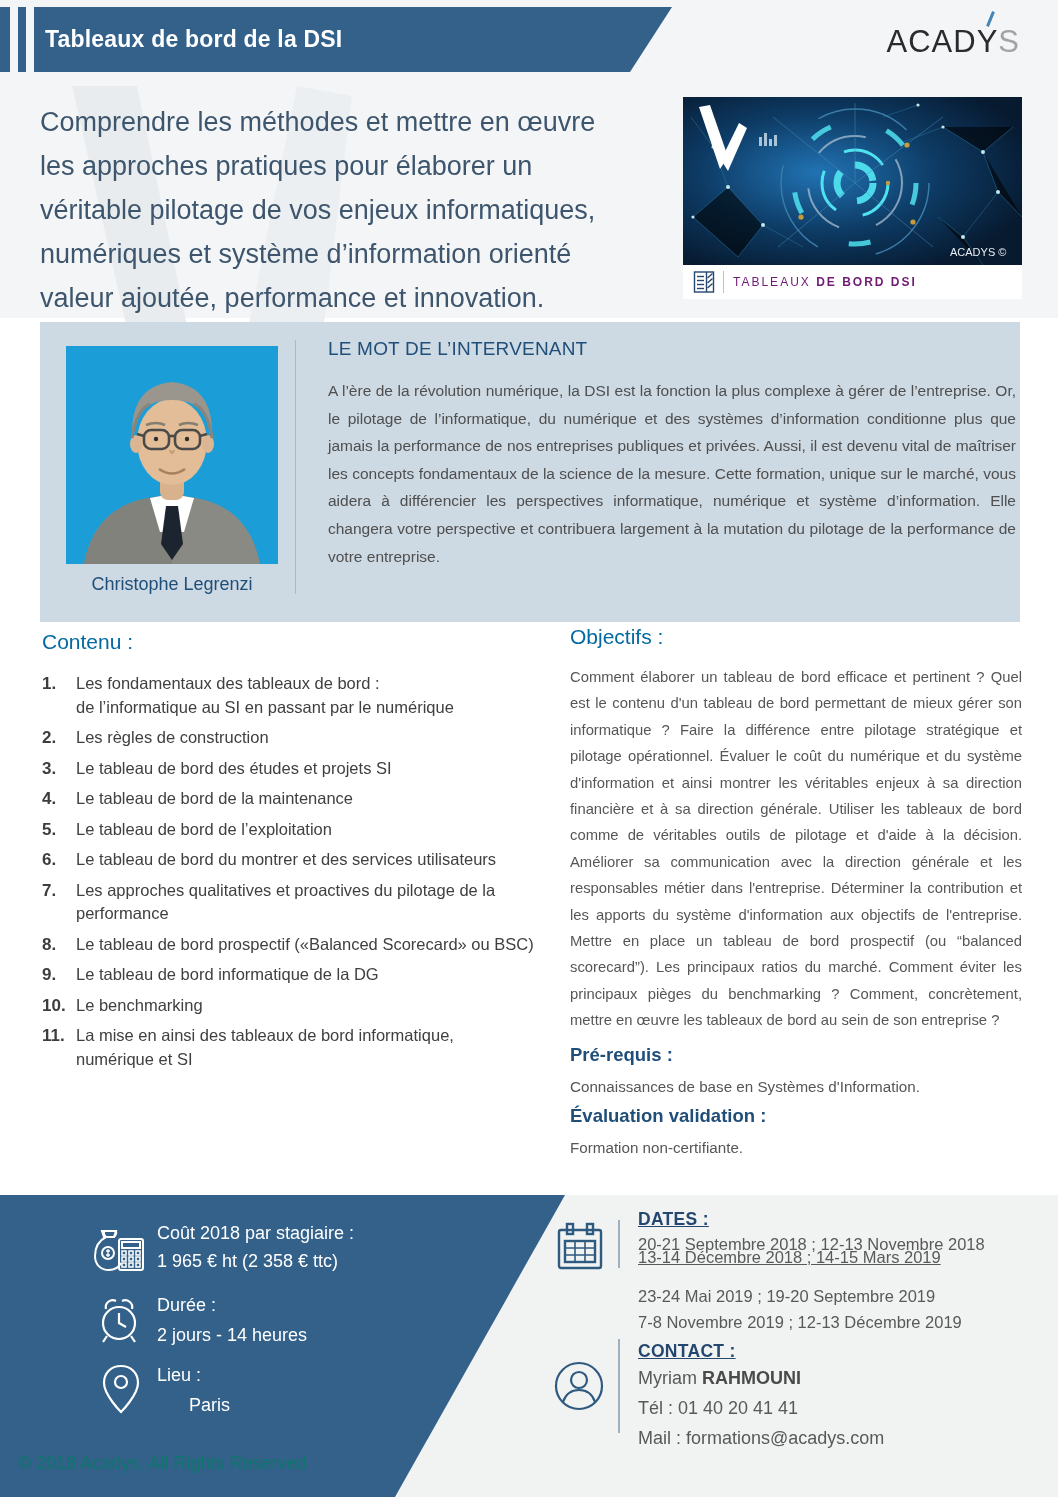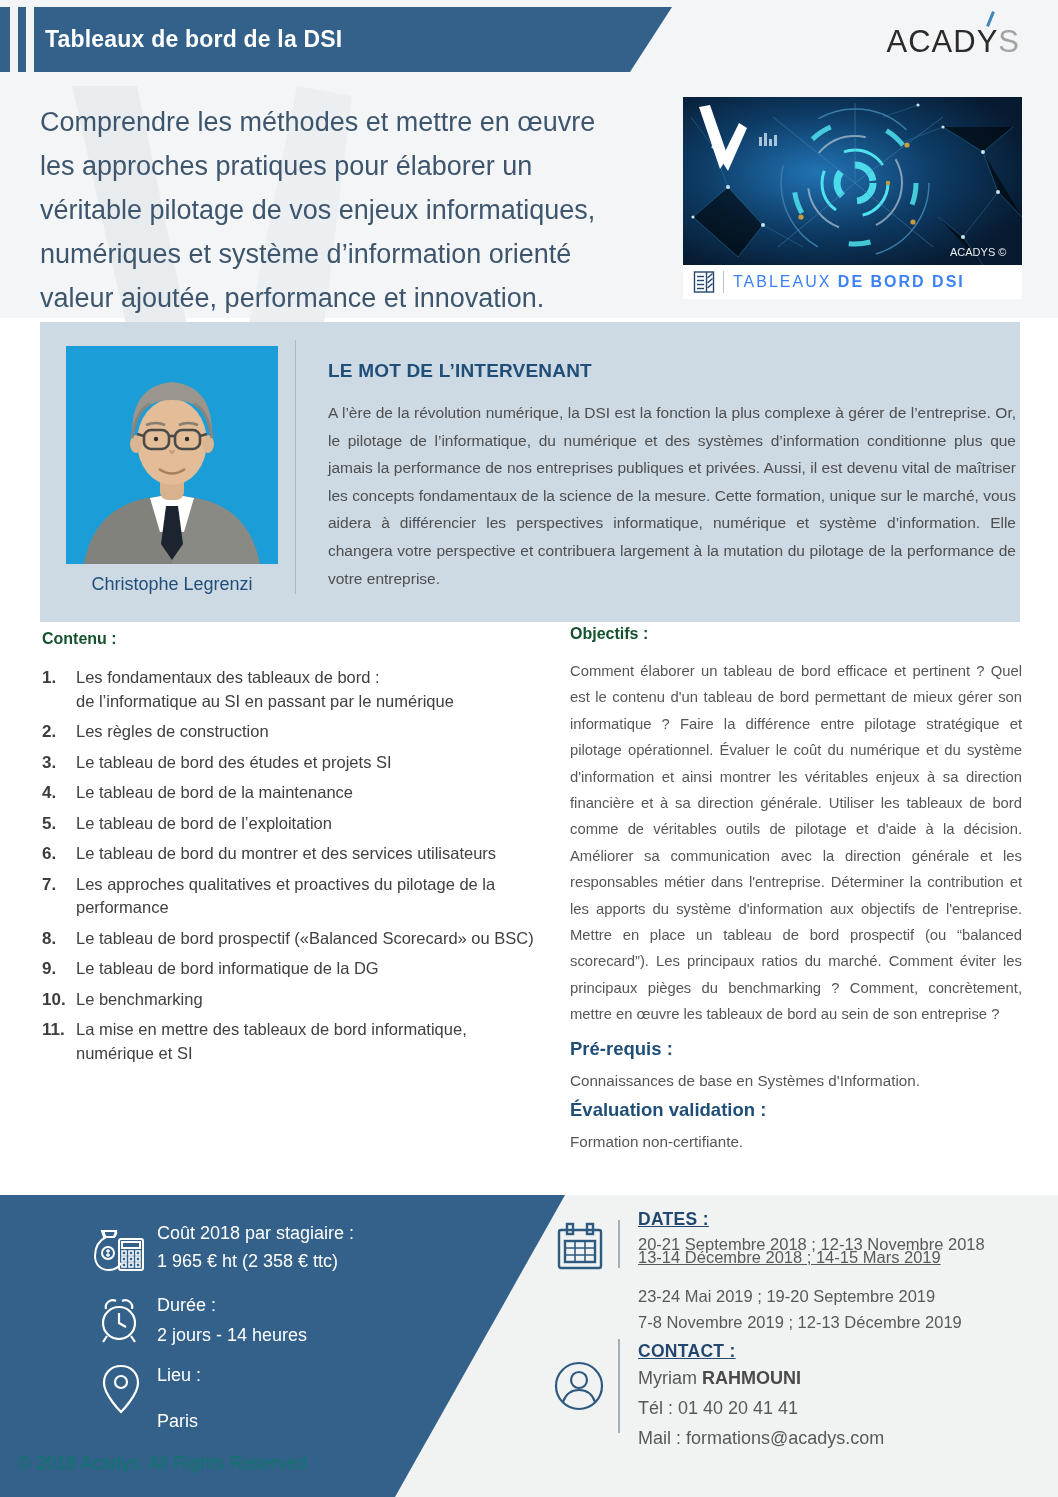--- a/index.html
+++ b/index.html
@@ -22,35 +22,35 @@
   .logo .lg-gray{color:#a3a3a3;}
 
   .intro{left:40px;top:100px;width:568px;z-index:2;color:#3d566e;font-size:27px;line-height:44px;}
 
   .hero{left:683px;top:97px;width:339px;height:168px;z-index:2;}
   .hero svg{display:block;}
   .hero-caption{left:683px;top:265px;width:339px;height:34px;background:#ffffff;z-index:2;
                 display:flex;align-items:center;}
   .hc-icon{margin-left:10px;}
   .hc-divider{width:1px;height:22px;background:#b9c2cc;margin:0 9px 0 8px;}
-  .hc-text{font-size:16px;color:#3b82f6;letter-spacing:2px;white-space:nowrap;}
+  .hc-text{font-size:12px;color:#701a75;letter-spacing:2px;white-space:nowrap;}
   .hc-text b{font-weight:bold;}
 
   
   .panel{left:40px;top:322px;width:980px;height:300px;background:#cdd9e3;z-index:2;}
   .photo{left:26px;top:24px;width:212px;height:218px;}
   .photo-caption{left:0;top:252px;width:264px;text-align:center;color:#1f4e79;font-size:18px;}
   .panel-divider{left:255px;top:18px;width:1px;height:254px;background:#a9b9c7;}
   .panel-text{left:288px;top:16px;width:688px;}
-  .panel-heading{font-size:19px;font-weight:bold;color:#1f4e79;letter-spacing:.2px;margin-top:22px;}
+  .panel-heading{font-size:19px;font-weight:normal;color:#1f4e79;letter-spacing:.2px;}
   .panel-para{margin-top:17px;font-size:15.5px;line-height:27.6px;text-align:justify;color:#4f4f4f;}
 
   
   .contenu{left:42px;top:630px;width:492px;z-index:2;}
-  .col-heading{font-size:16px;font-weight:bold;color:#14532d;}
+  .col-heading{font-size:21px;font-weight:normal;color:#0369a1;}
   .c-list{margin-top:18px;}
   .c-row{display:flex;margin-bottom:7px;}
   .c-num{width:34px;flex:none;font-weight:bold;color:#3d3d3d;font-size:17px;line-height:23.5px;}
   .c-txt{flex:1;color:#404040;font-size:16.5px;line-height:23.5px;white-space:pre-line;}
 
   .objectifs{left:570px;top:625px;width:452px;z-index:2;}
   .obj-para{margin-top:15px;font-size:14.8px;line-height:26.4px;text-align:justify;color:#565656;}
   .sub-heading{margin-top:10px;font-size:18.5px;font-weight:bold;color:#1f4e79;}
   .sub-text{margin-top:12px;font-size:15.2px;color:#565656;}
 
@@ -238,21 +238,21 @@
       <div class="c-row">
           <span class="c-num">9.</span>
           <span class="c-txt">Le tableau de bord informatique de la DG</span>
         </div>
       <div class="c-row">
           <span class="c-num">10.</span>
           <span class="c-txt">Le benchmarking</span>
         </div>
       <div class="c-row">
           <span class="c-num">11.</span>
-          <span class="c-txt">La mise en mettre des tableaux de bord informatique, numérique et SI</span>
+          <span class="c-txt">La mise en ainsi des tableaux de bord informatique, numérique et SI</span>
         </div>
     </div>
   </div>
 
   <div class="abs objectifs">
     <div class="col-heading">Objectifs :</div>
     <div class="obj-para">Comment élaborer un tableau de bord efficace et pertinent ? Quel est le contenu d'un tableau de bord permettant de mieux gérer son informatique ? Faire la différence entre pilotage stratégique et pilotage opérationnel. Évaluer le coût du numérique et du système d'information et ainsi montrer les véritables enjeux à sa direction financière et à sa direction générale. Utiliser les tableaux de bord comme de véritables outils de pilotage et d'aide à la décision. Améliorer sa communication avec la direction générale et les responsables métier dans l'entreprise. Déterminer la contribution et les apports du système d'information aux objectifs de l'entreprise. Mettre en place un tableau de bord prospectif (ou “balanced scorecard”). Les principaux ratios du marché. Comment éviter les principaux pièges du benchmarking ? Comment, concrètement, mettre en œuvre les tableaux de bord au sein de son entreprise ?</div>
     <div class="sub-heading">Pré-requis :</div>
     <div class="sub-text">Connaissances de base en Systèmes d'Information.</div>
     <div class="sub-heading">Évaluation validation :</div>
@@ -298,21 +298,21 @@
     <div class="f-label" style="top:100px;">Durée :</div>
     <div class="f-value" style="top:130px;">2 jours - 14 heures</div>
 
     <svg class="f-icon" style="left:100px;top:168px;" width="42" height="52" viewBox="0 0 42 52">
       <g fill="none" stroke="#ffffff" stroke-width="2.2">
         <path d="M21 3 C11 3 4 10 4 20 C4 32 21 49 21 49 C21 49 38 32 38 20 C38 10 31 3 21 3 Z"></path>
         <circle cx="21" cy="19" r="6"></circle>
       </g>
     </svg>
     <div class="f-label" style="top:170px;">Lieu :</div>
-    <div class="f-value" style="top:216px;">Paris</div>
+    <div class="f-value" style="top:200px;margin-left:32px;">Paris</div>
 
     <div class="copyright">© 2018 Acadys. All Rights Reserved</div>
 
     <svg class="f-icon" style="left:556px;top:27px;" width="48" height="50" viewBox="0 0 48 50">
       <g fill="none" stroke="#2e5a80" stroke-width="2.4">
         <rect x="3" y="8" width="42" height="38" rx="2"></rect>
         <rect x="11" y="2" width="6" height="10"></rect>
           <rect x="31" y="2" width="6" height="10"></rect>
         <rect x="9" y="19" width="30" height="21"></rect>
         <path d="M19 19 V40 M29 19 V40 M9 26 H39 M9 33 H39" stroke-width="1.6"></path>

